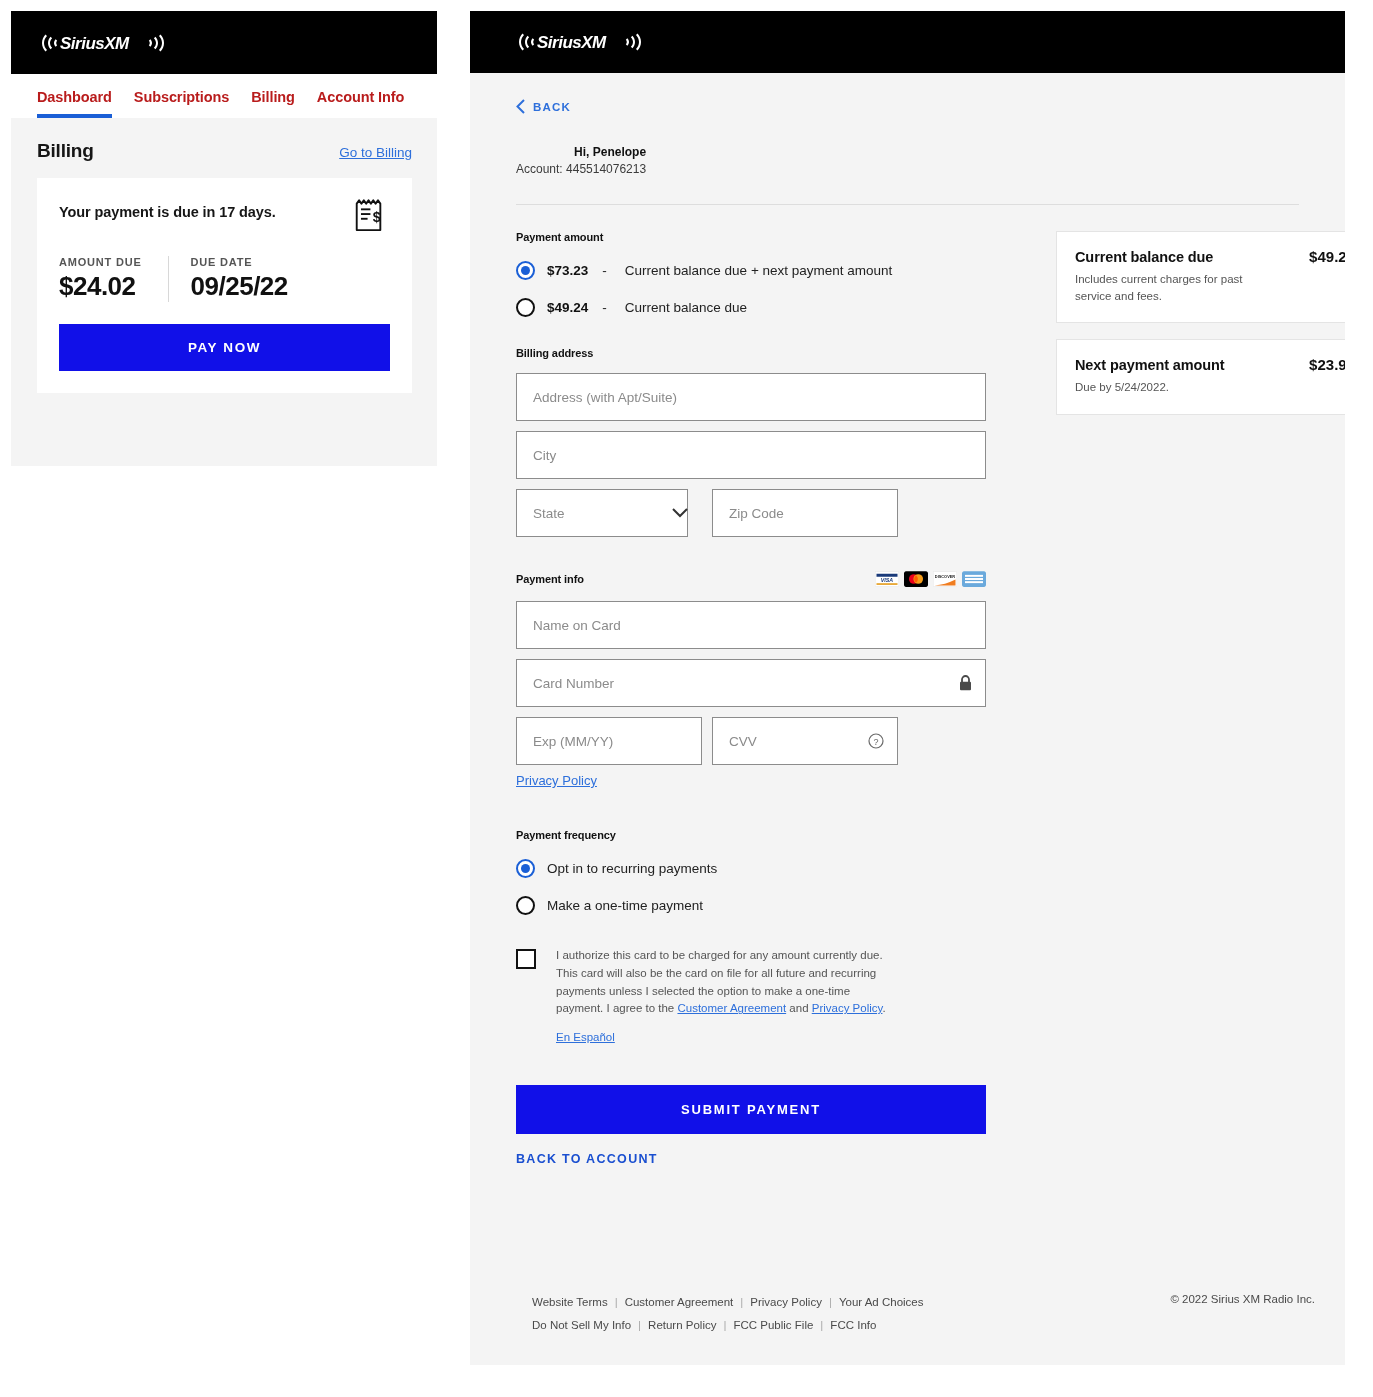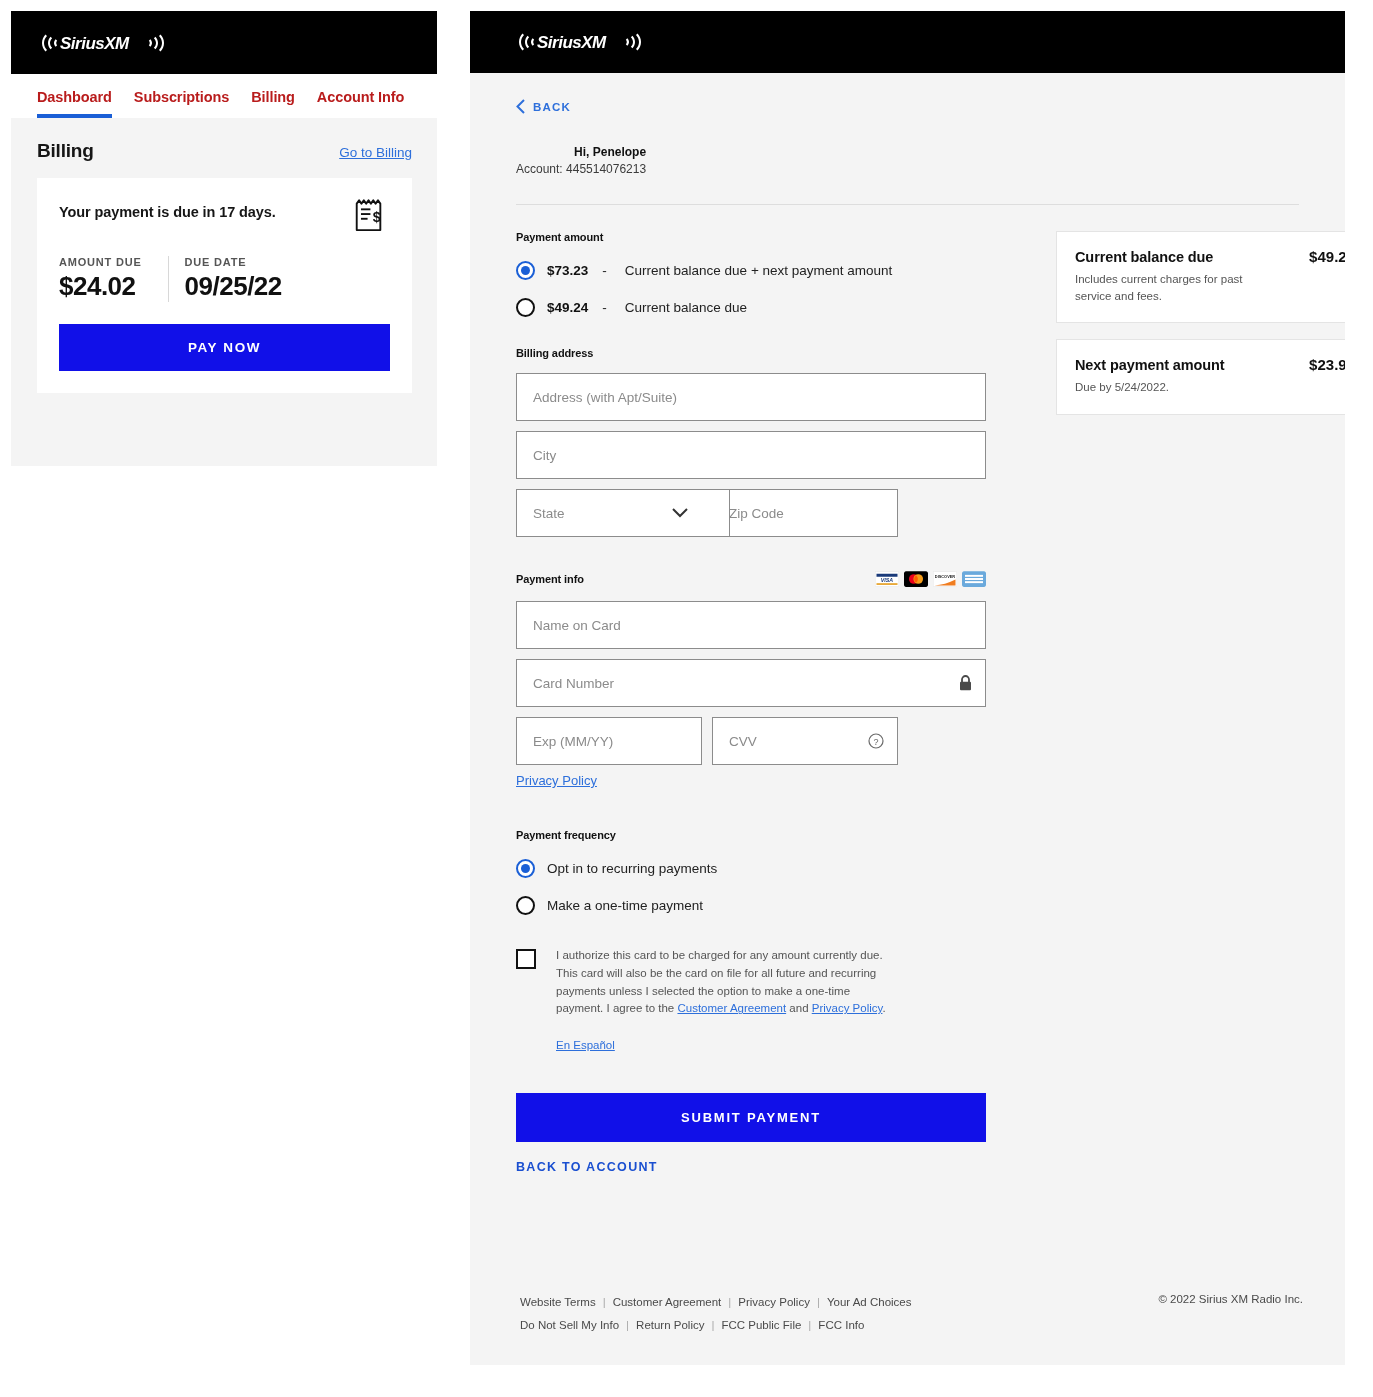--- a/index.html
+++ b/index.html
@@ -48,21 +48,21 @@
   }
   .billing-card {
     background: #ffffff; padding: 26px 22px 22px 22px; position: relative;
   }
   .bc-toprow { display: flex; align-items: flex-start; justify-content: space-between; }
   .bc-duetext { font-size: 14.5px; font-weight: bold; color: #161616; letter-spacing: -0.1px; }
   .receipt-icon { width: 30px; height: 34px; flex: none; margin-top: -6px; margin-right: 6px; }
 
   .bc-figures { display: flex; margin-top: 24px; }
   .fig { padding-right: 26px; }
-  .fig + .fig { border-left: 1px solid #d8d8d8; padding-left: 16px; padding-right: 0; }
+  .fig + .fig { border-left: 1px solid #d8d8d8; padding-left: 22px; padding-right: 0; }
   .fig-label { font-size: 11px; font-weight: bold; letter-spacing: 0.8px; color: #555; }
   .fig-value { font-size: 26px; font-weight: bold; color: #111; letter-spacing: -0.5px; margin-top: 3px; }
 
   .pay-now {
     display: block; width: 100%; margin-top: 22px;
     background: #1110e8; color: #fff; border: none;
     font-family: "Liberation Sans", sans-serif;
     font-size: 13.5px; font-weight: bold; letter-spacing: 1.6px;
     padding: 16px 0; cursor: pointer; text-align: center;
   }
@@ -116,21 +116,21 @@
   .field-group { margin-top: 14px; }
   .field {
     width: 100%; height: 48px; background: #fff; border: 1px solid #8c8c8c;
     padding: 0 16px; font-family: "Liberation Sans", sans-serif; font-size: 13.5px;
     color: #222; margin-bottom: 10px; display: block;
   }
   .field::placeholder { color: #8b8b8b; }
   .field-row { display: flex; gap: 10px; }
   .field-row .field { margin-bottom: 0; }
   .select-wrap { position: relative; width: 186px; flex: none; }
-  .select-wrap .field { width: 214px; padding-right: 38px; }
+  .select-wrap .field { width: 172px; padding-right: 38px; }
   .sel-chev { position: absolute; right: 14px; top: 50%; transform: translateY(-50%); pointer-events: none; }
   .zip-wrap { width: 186px; flex: none; }
   .zip-wrap .field { width: 186px; }
 
   .pi-head { display: flex; align-items: center; justify-content: space-between; margin-top: 34px; }
   .card-icons { display: flex; gap: 5px; align-items: center; }
   .cicon { width: 24px; height: 16px; border-radius: 2px; display: block; }
 
   .input-with-icon { position: relative; }
   .input-with-icon .in-icon { position: absolute; right: 14px; top: 50%; transform: translateY(-50%); }
@@ -141,41 +141,41 @@
   }
 
   .freq-title { margin-top: 40px; }
 
   .auth-row { display: flex; gap: 20px; margin-top: 32px; align-items: flex-start; }
   .checkbox {
     width: 20px; height: 20px; border: 2px solid #111; background: #fff; flex: none; margin-top: 2px;
   }
   .auth-text { font-size: 11.5px; color: #555; line-height: 1.55; max-width: 340px; }
   .auth-text a { color: #2d6fdb; text-decoration: underline; cursor: pointer; }
-  .es-link { display: inline-block; margin-top: 19px; font-size: 11.5px; color: #2d6fdb; text-decoration: underline; cursor: pointer; }
+  .es-link { display: inline-block; margin-top: 11px; font-size: 11.5px; color: #2d6fdb; text-decoration: underline; cursor: pointer; }
 
   .submit-btn {
     display: block; width: 100%; margin-top: 38px; background: #1110e8; color: #fff;
     border: none; font-family: "Liberation Sans", sans-serif;
     font-size: 13px; font-weight: bold; letter-spacing: 1.8px;
     padding: 17px 0; cursor: pointer; text-align: center;
   }
   .back-to-acct {
     display: block; width: 100%; text-align: left; margin-top: 18px;
     font-size: 12.5px; font-weight: bold; letter-spacing: 1.3px; color: #1a4fd0; cursor: pointer;
   }
 
   .summary-card { background: #fff; border: 1px solid #e4e4e4; padding: 16px 18px 18px 18px; margin-bottom: 16px; }
   .sc-top { display: flex; justify-content: space-between; align-items: baseline; }
   .sc-title { font-size: 14.5px; font-weight: bold; color: #111; letter-spacing: -0.1px; }
   .sc-amount { font-size: 15px; font-weight: bold; color: #111; }
   .sc-sub { font-size: 11.5px; color: #555; line-height: 1.45; margin-top: 6px; max-width: 195px; }
 
   .rp-footer {
-    position: absolute; left: 4px; bottom: 0; width: 875px; padding: 0 46px 28px 46px;
+    position: absolute; left: 16px; bottom: 0; width: 875px; padding: 0 46px 28px 46px;
   }
   .foot-inner { display: flex; justify-content: space-between; align-items: flex-start; padding-top: 14px; }
   .foot-links { font-size: 11.5px; color: #4a4a4a; line-height: 2.0; }
   .foot-links a { color: #4a4a4a; text-decoration: none; cursor: pointer; }
   .foot-sep { color: #aaa; margin: 0 7px; }
   .copyright { font-size: 11.5px; color: #4a4a4a; padding-top: 2px; white-space: nowrap; }
 </style>
 </head>
 <body>
 

